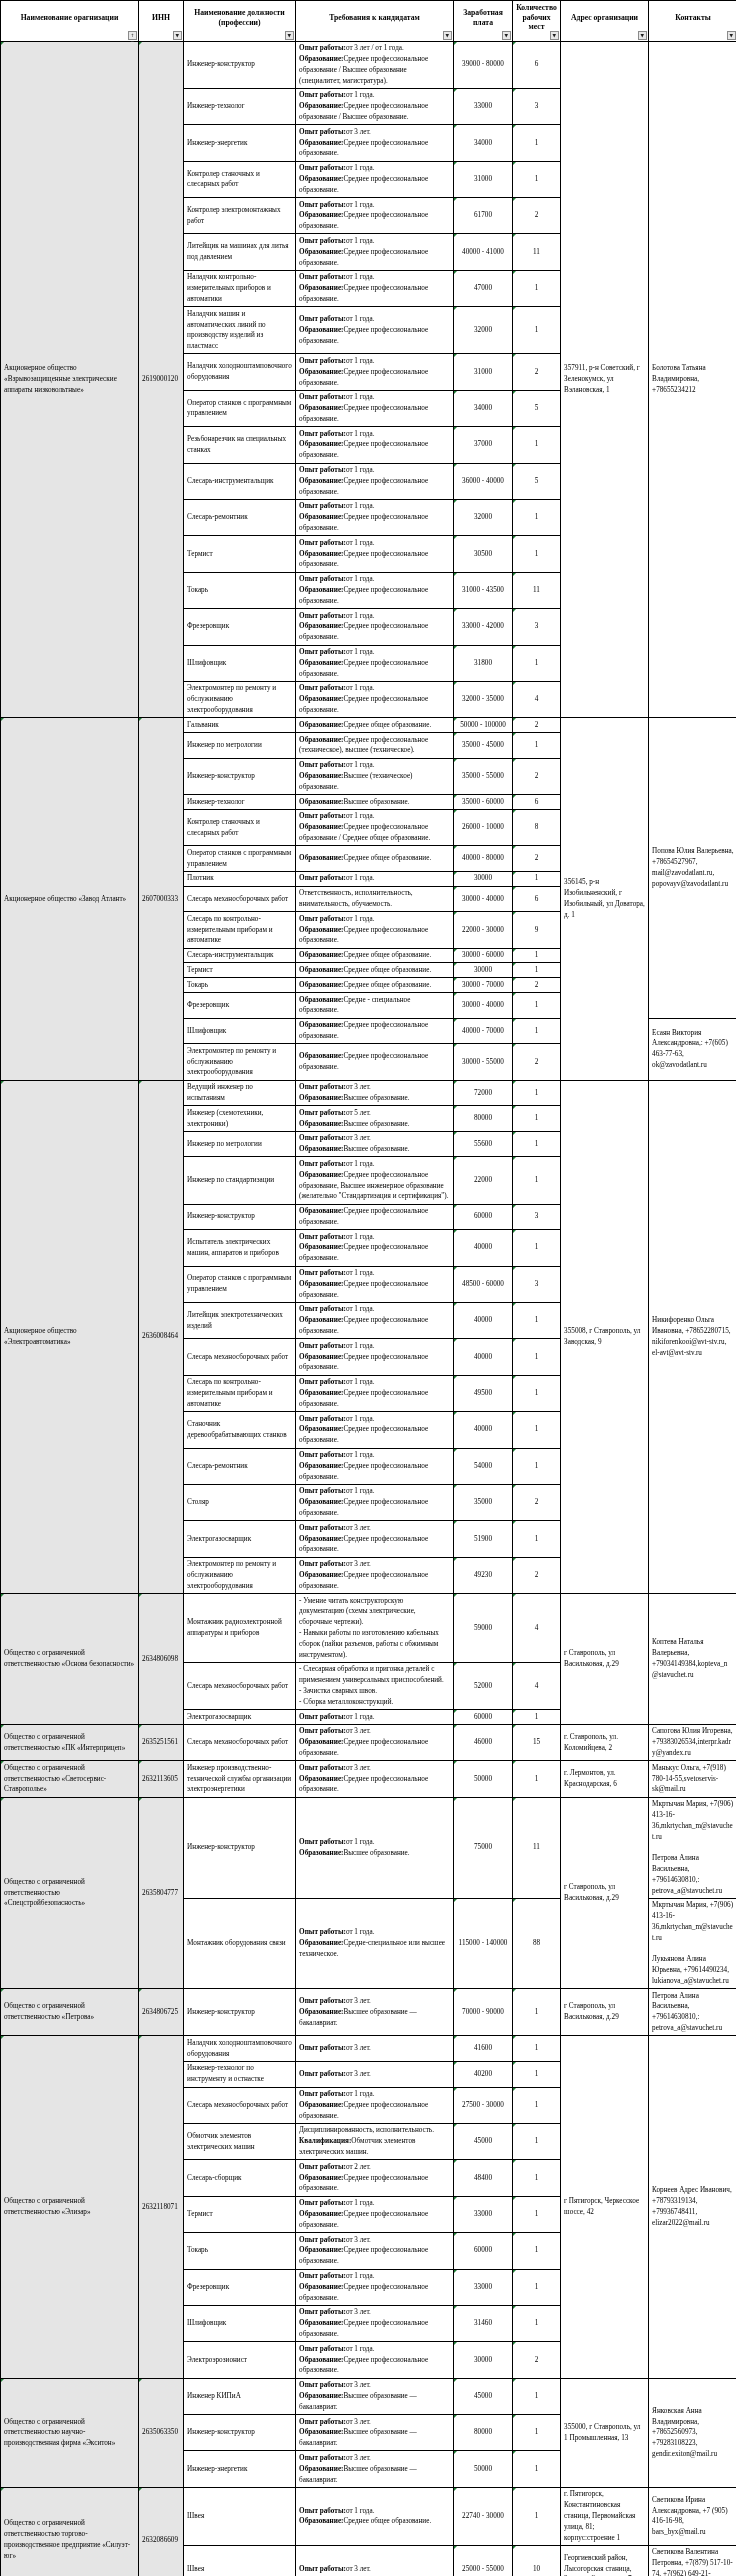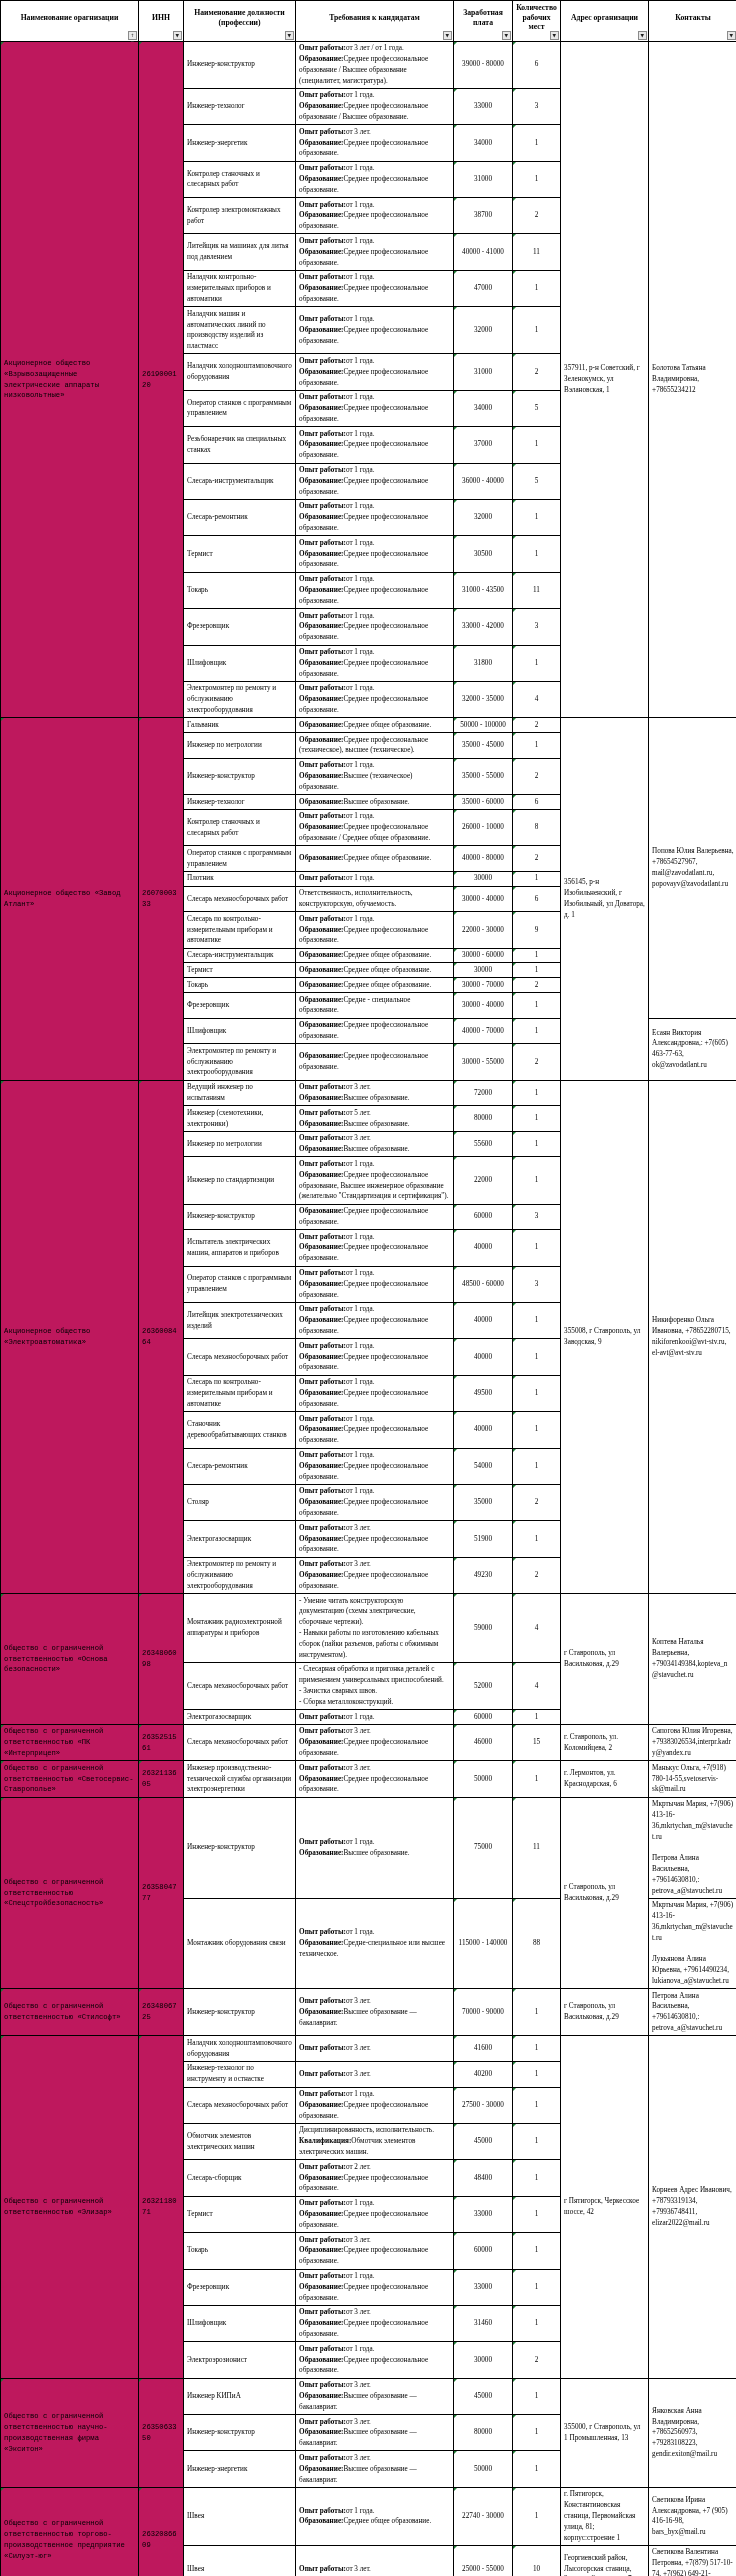--- a/index.html
+++ b/index.html
@@ -5,21 +5,21 @@
   html,body{margin:0;padding:0;background:#fff;color:#000;
     font-family:"Liberation Serif","DejaVu Serif",serif;}
   #sheet{width:737px;}
   table{border-collapse:collapse;width:737px;table-layout:fixed;border:1px solid #000;}
   th,td{border:0.5px solid #000;padding:1.5px 3.1px;vertical-align:middle;
     font-size:7.2px;line-height:10.8px;position:relative;word-wrap:break-word;}
   thead th{font-weight:bold;text-align:center;height:30px;vertical-align:middle;
     border-bottom:1px solid #000;font-size:7.7px;line-height:9.8px;padding-bottom:8.2px;background:#fff;}
   tr.org-start td{border-top:1px solid #000;}
   td.c{text-align:center;}
-  td.org,td.inn{background:#be185d;font-family:Liberation Mono, monospace;}
+  td.org,td.inn{background:#e5e5e5;}
   .b{font-weight:bold;}
   .pre{white-space:pre-line;}
   .tri{position:absolute;top:0;left:0;width:0;height:0;
     border-top:3.1px solid #1e7b34;border-right:3.1px solid transparent;}
   .fbtn{position:absolute;right:1px;bottom:1px;width:9.3px;height:8.8px;
     background:#e8e8e8;border:0.5px solid #8a8a8a;font-size:4.6px;line-height:7.2px;
     text-align:center;color:#222;padding:0;cursor:pointer;
     font-family:"DejaVu Sans","Liberation Sans",sans-serif;}
   .req div{margin:0;}
 </style>
@@ -90,21 +90,21 @@
           </td>
           <td class="c"><span class="tri"></span><span>31000</span></td>
           <td class="c"><span class="tri"></span><span>1</span></td>
         </tr>
         <tr>
           <td class="pos"><span>Контролер электромонтажных работ</span></td>
           <td class="req">
             <div><span class="b">Опыт работы:</span><span>от 1 года.</span></div>
             <div><span class="b">Образование:</span><span>Среднее профессиональное образование.</span></div>
           </td>
-          <td class="c"><span class="tri"></span><span>38700</span></td>
+          <td class="c"><span class="tri"></span><span>61700</span></td>
           <td class="c"><span class="tri"></span><span>2</span></td>
         </tr>
         <tr>
           <td class="pos"><span>Литейщик на машинах для литья под давлением</span></td>
           <td class="req">
             <div><span class="b">Опыт работы:</span><span>от 1 года.</span></div>
             <div><span class="b">Образование:</span><span>Среднее профессиональное образование.</span></div>
           </td>
           <td class="c"><span class="tri"></span><span>40000 - 41000</span></td>
           <td class="c"><span class="tri"></span><span>11</span></td>
@@ -275,21 +275,21 @@
           <td class="pos"><span>Плотник</span></td>
           <td class="req">
             <div><span class="b">Опыт работы:</span><span>от 1 года.</span></div>
           </td>
           <td class="c"><span class="tri"></span><span>30000</span></td>
           <td class="c"><span class="tri"></span><span>1</span></td>
         </tr>
         <tr>
           <td class="pos"><span>Слесарь механосборочных работ</span></td>
           <td class="req">
-            <div><span>Ответственность, исполнительность, конструкторскую, обучаемость.</span></div>
+            <div><span>Ответственность, исполнительность, внимательность, обучаемость.</span></div>
           </td>
           <td class="c"><span class="tri"></span><span>30000 - 40000</span></td>
           <td class="c"><span class="tri"></span><span>6</span></td>
         </tr>
         <tr>
           <td class="pos"><span>Слесарь по контрольно-измерительным приборам и автоматике</span></td>
           <td class="req">
             <div><span class="b">Опыт работы:</span><span>от 1 года.</span></div>
             <div><span class="b">Образование:</span><span>Среднее профессиональное образование.</span></div>
           </td>
@@ -561,21 +561,21 @@
             <div><span class="b">Опыт работы:</span><span>от 1 года.</span></div>
             <div><span class="b">Образование:</span><span>Средне-специальное или высшее техническое.</span></div>
           </td>
           <td class="c"><span class="tri"></span><span>115000 - 140000</span></td>
           <td class="c"><span class="tri"></span><span>88</span></td>
           <td class="pre" rowspan="1"><span>Мкртычан Мария, +7(906) 413-16-36,mkrtychan_m@stavuchet.ru
 
 Лукьянова Алина Юрьевна, +79614490234, lukianova_a@stavuchet.ru</span></td>
         </tr>
         <tr class="org-start">
-          <td class="org" rowspan="1"><span class="tri"></span><span>Общество с ограниченной ответственностью «Стилсофт»</span></td>
+          <td class="org" rowspan="1"><span class="tri"></span><span>Общество с ограниченной ответственностью «Петрова»</span></td>
           <td class="inn" rowspan="1"><span class="tri"></span><span>2634806725</span></td>
           <td class="pos"><span>Инженер-конструктор</span></td>
           <td class="req">
             <div><span class="b">Опыт работы:</span><span>от 3 лет.</span></div>
             <div><span class="b">Образование:</span><span>Высшее образование — бакалавриат.</span></div>
           </td>
           <td class="c"><span class="tri"></span><span>70000 - 90000</span></td>
           <td class="c"><span class="tri"></span><span>1</span></td>
           <td class="pre" rowspan="1"><span>г Ставрополь, ул Васильковая, д.29</span></td>
           <td class="pre" rowspan="1"><span>Петрова Алина Васильевна, +79614630810,: petrova_a@stavuchet.ru</span></td>

